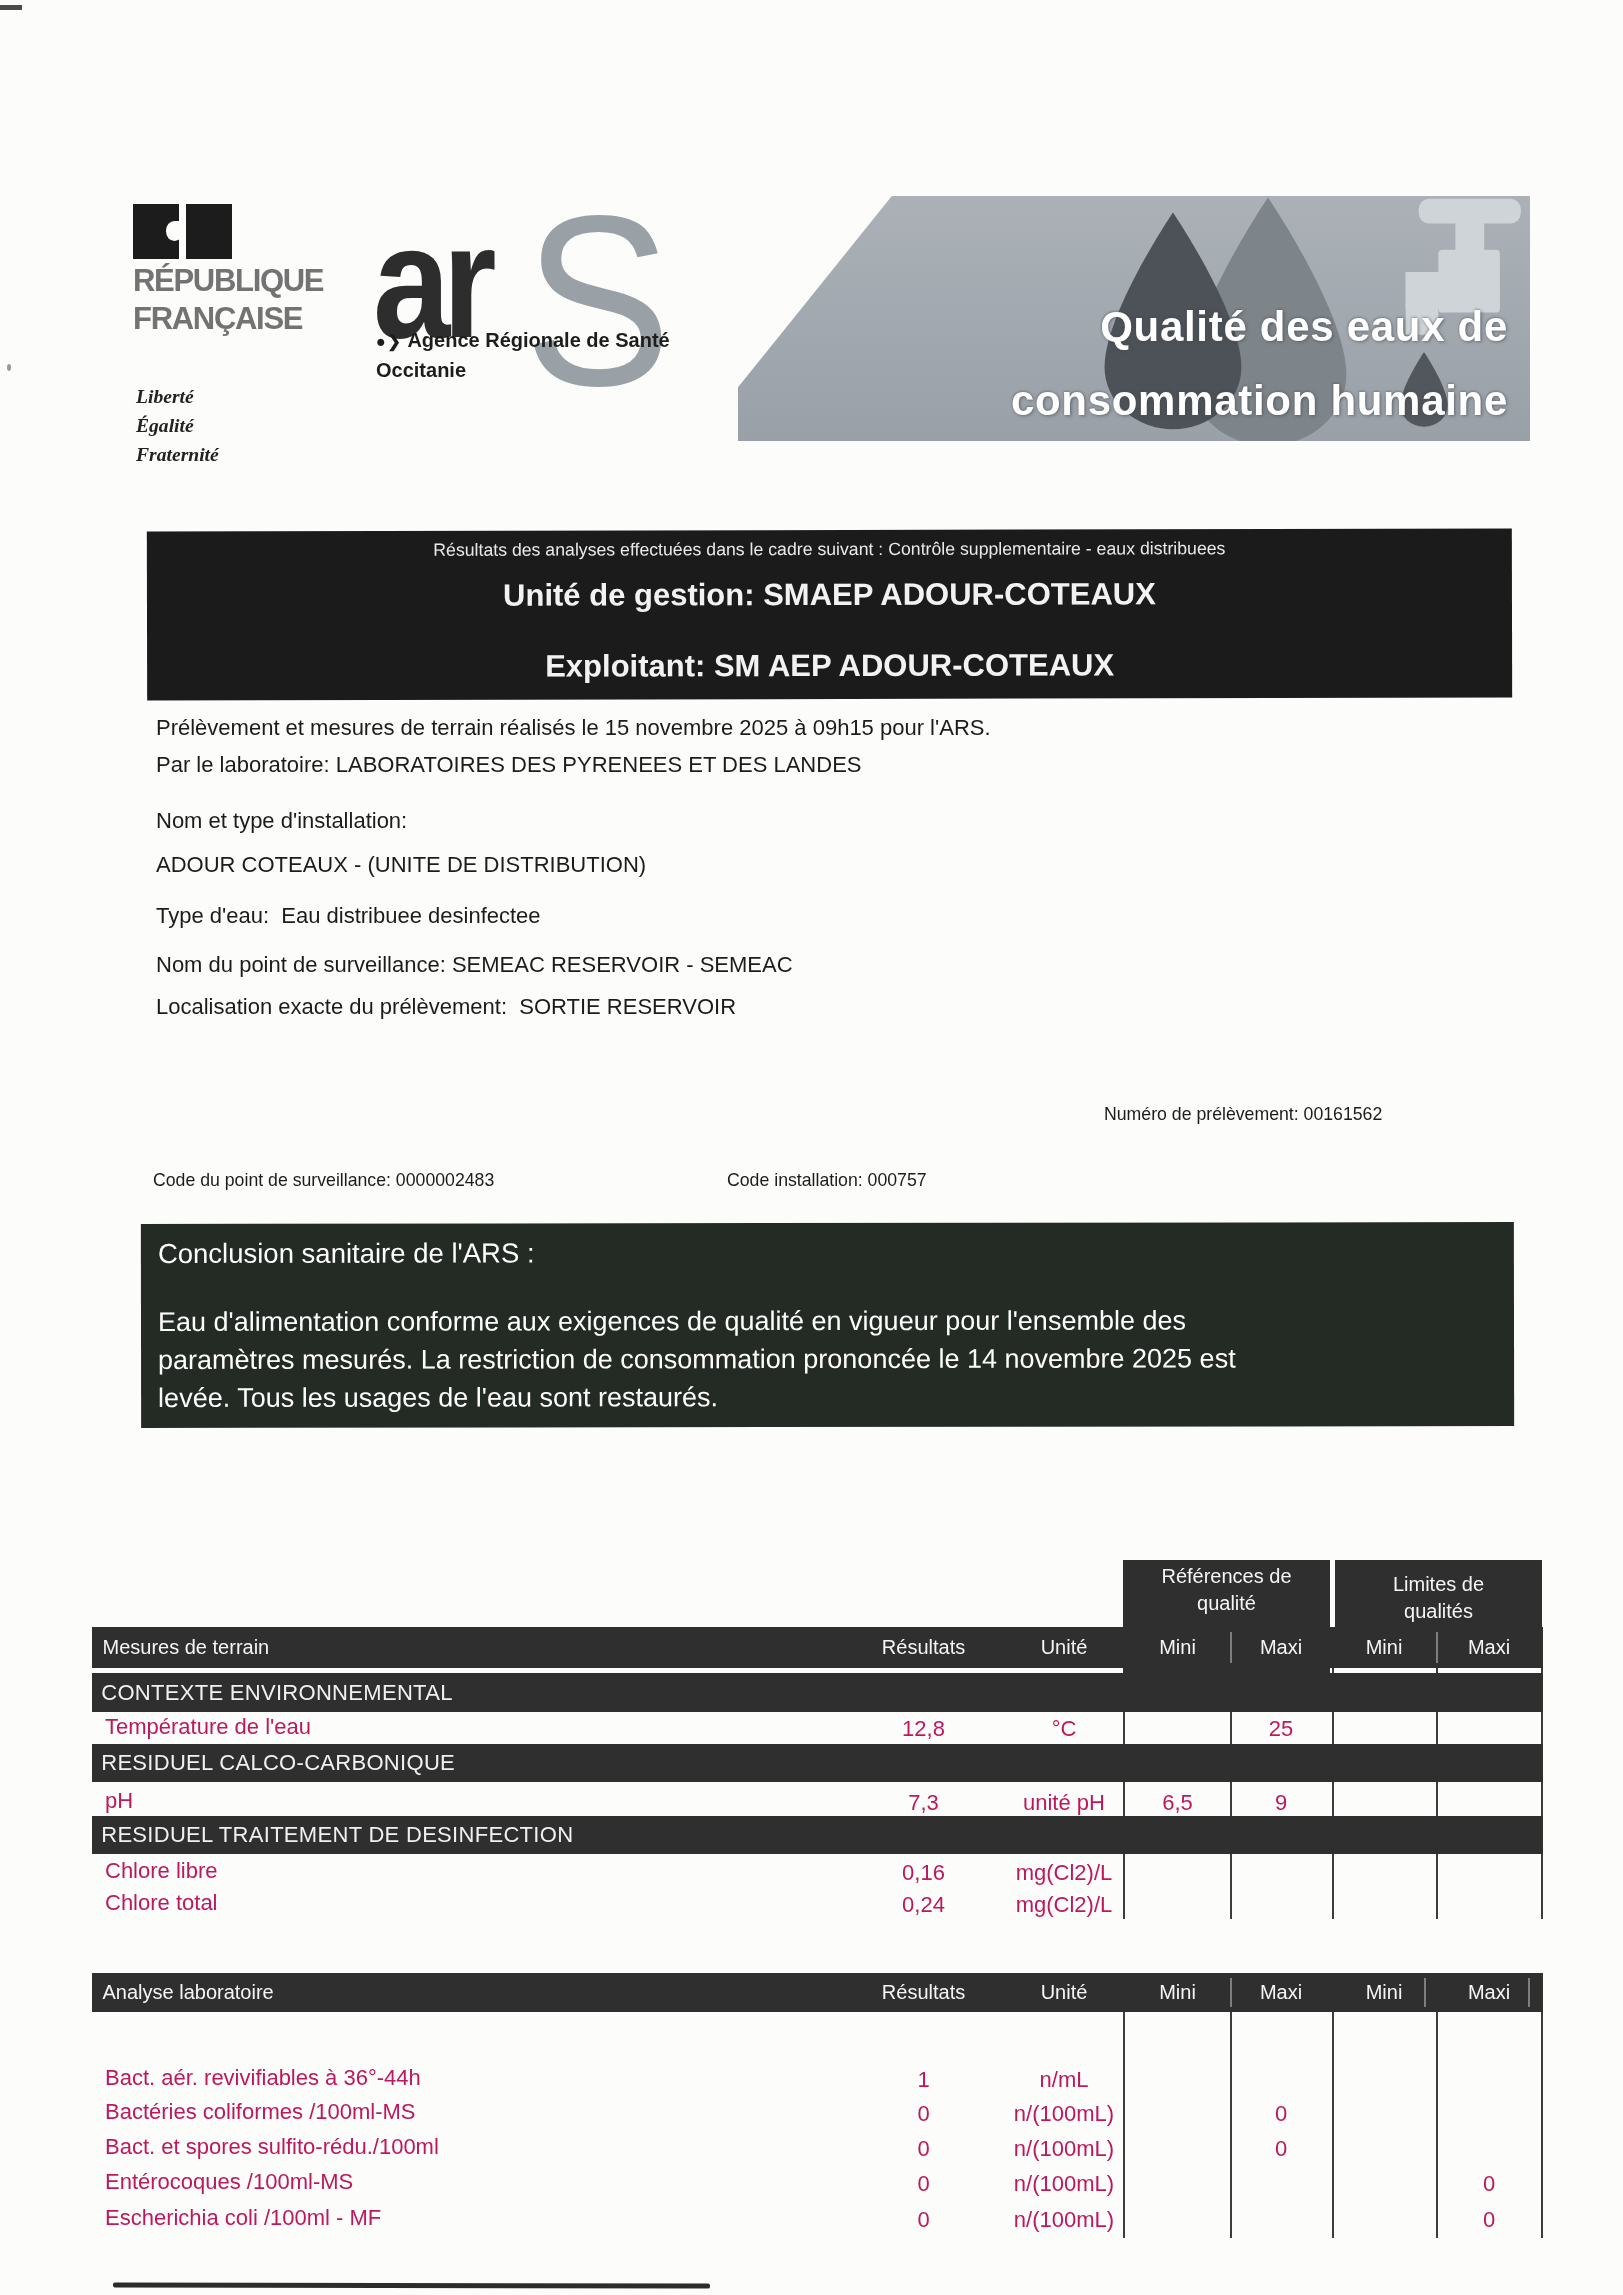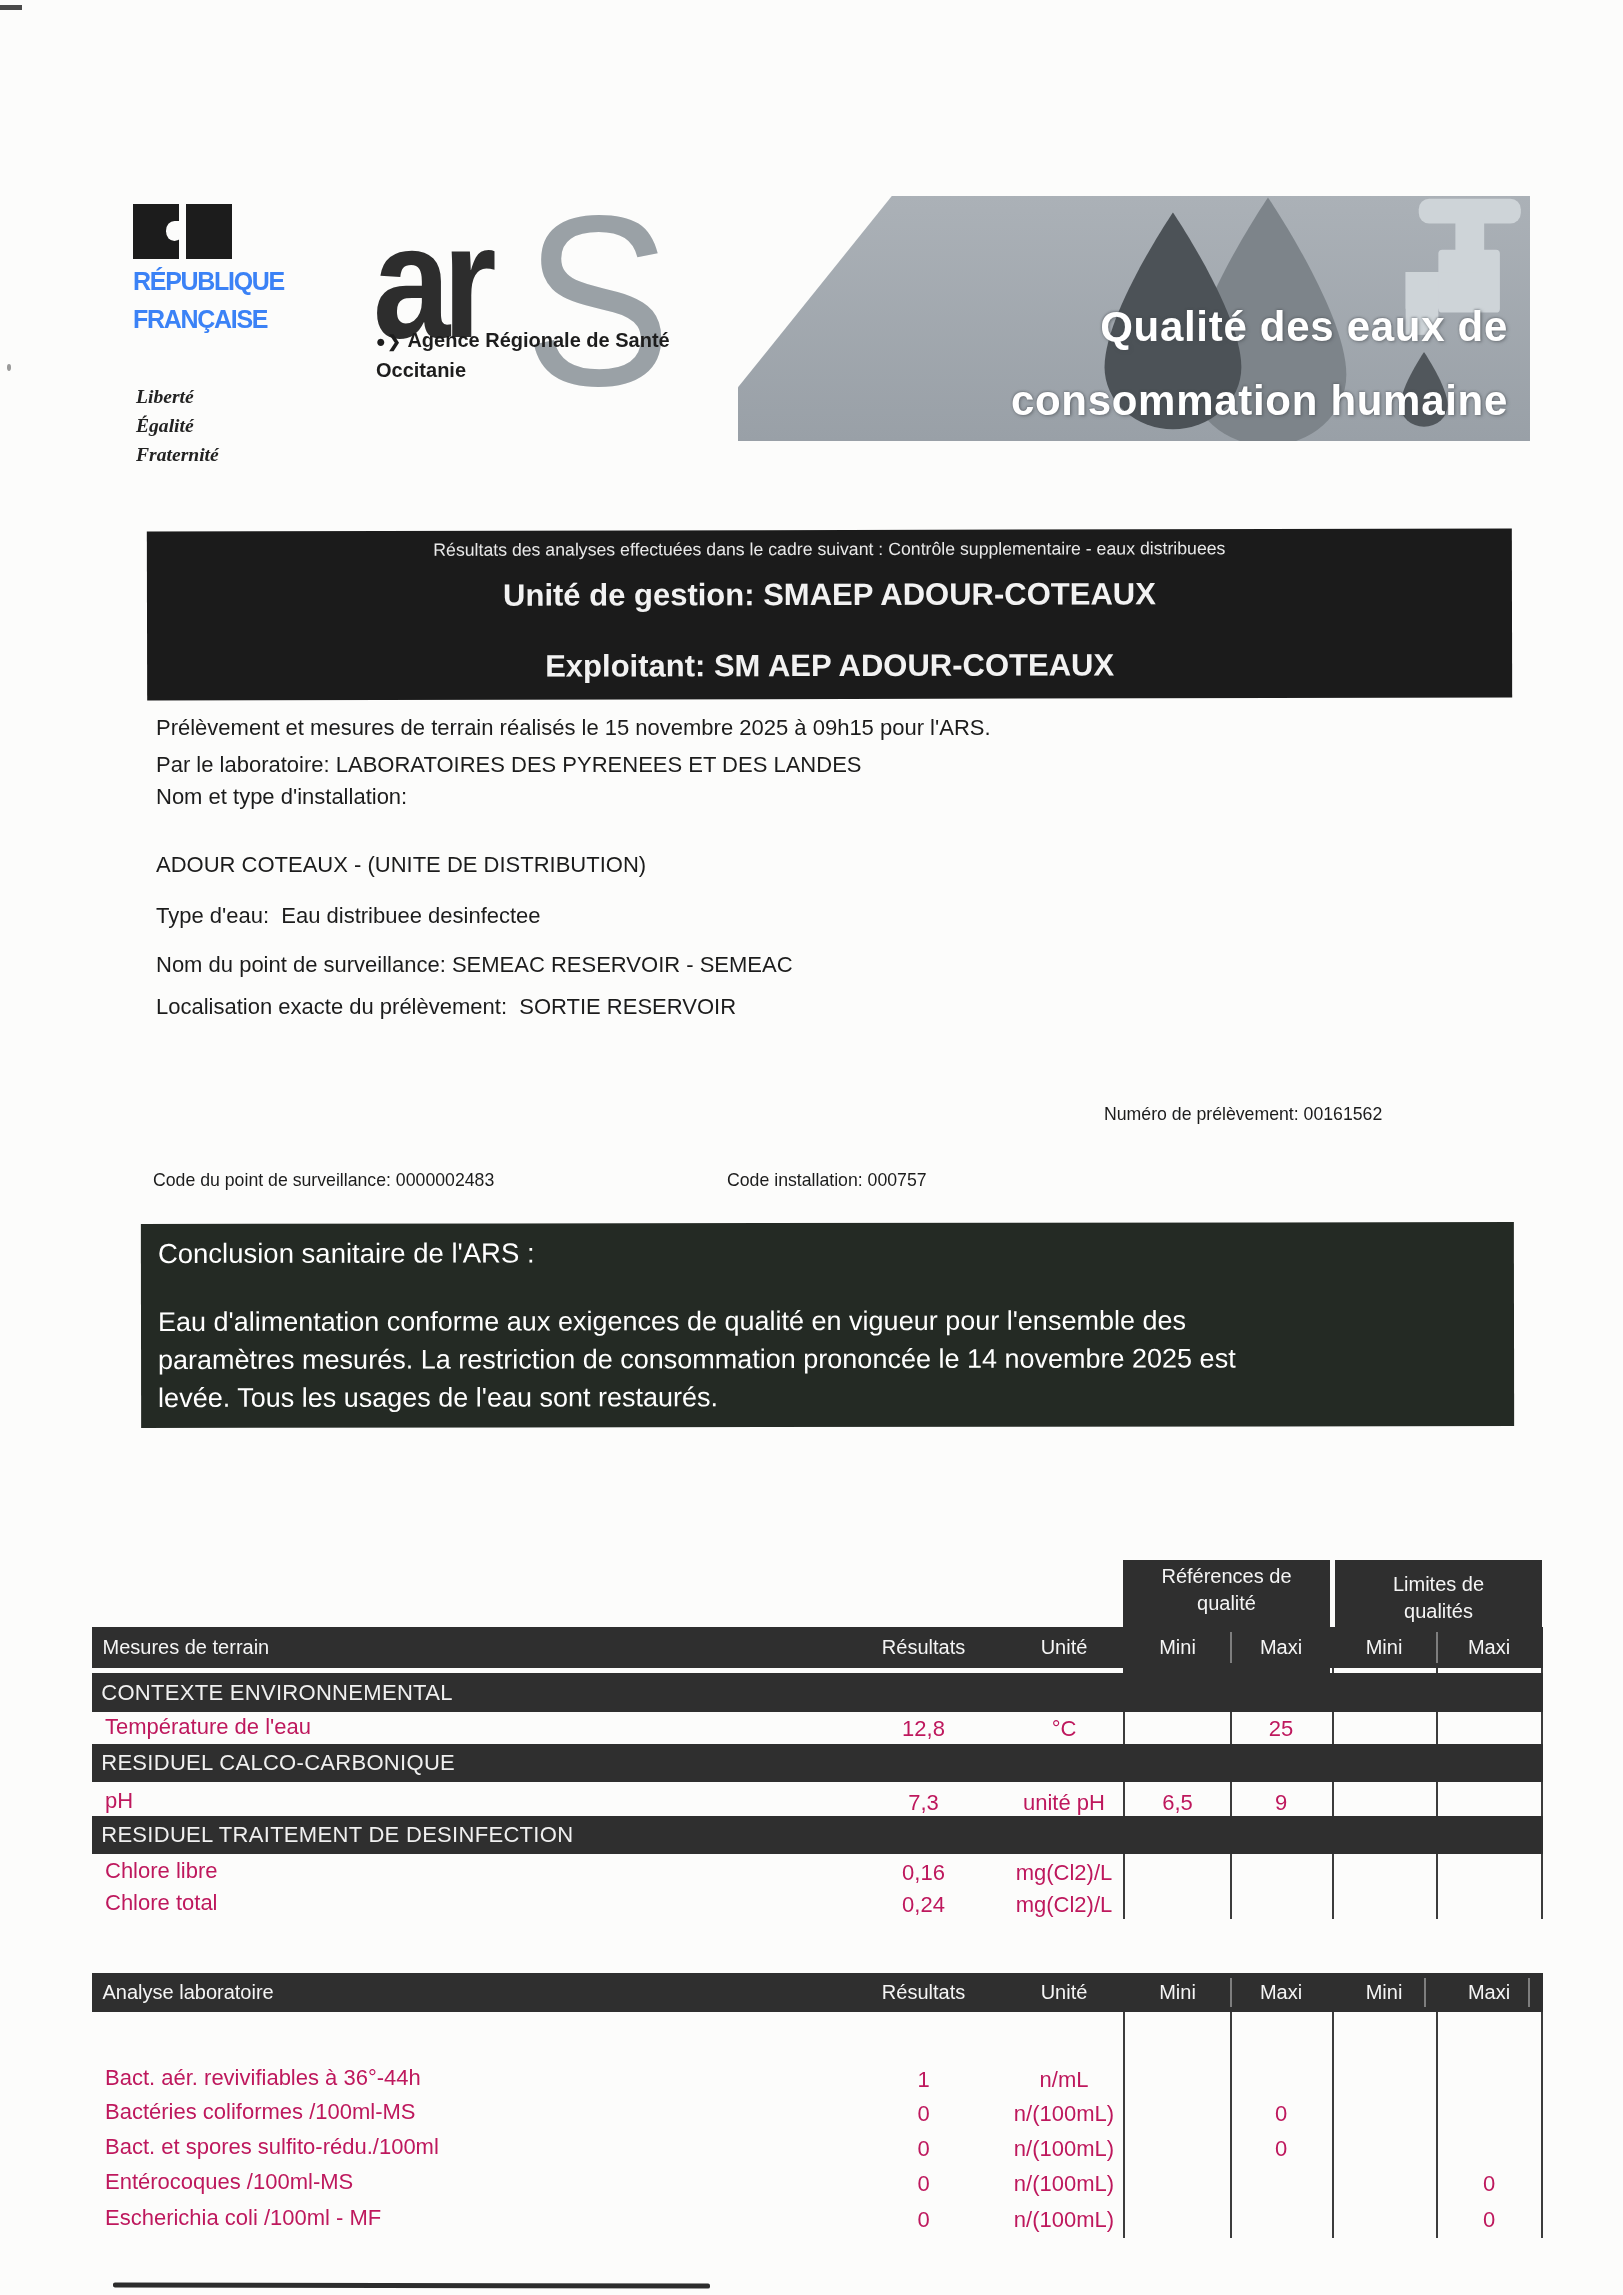--- a/index.html
+++ b/index.html
@@ -4,21 +4,21 @@
 <style>
   html,body{margin:0;padding:0;background:#e8e8e8}
   .page{position:relative;width:1623px;height:2295px;background:#fcfcfb;overflow:hidden;
         font-family:"Liberation Sans",sans-serif;color:#1f1f1f;margin:0 auto}
   .abs{position:absolute}
 
   
   .rf-flag{left:133px;top:204px;display:flex;gap:6.5px}
   .rf-flag .sq{width:46px;height:55px;background:#1c1c1c;position:relative}
   .rf-flag .sq.l::after{content:"";position:absolute;right:-3.9px;top:17px;width:17px;height:19.6px;background:#fcfcfb;border-radius:50% 0 50% 50%}
-  .rf-name{left:133px;top:262px;font-weight:bold;font-size:25px;line-height:38px;letter-spacing:-1.3px;color:#3b82f6}
+  .rf-name{left:133px;top:262px;font-weight:bold;font-size:31px;line-height:38px;letter-spacing:-1.3px;color:#737373}
   .rf-motto{left:136px;top:382px;font-family:"Liberation Serif",serif;font-style:italic;font-weight:bold;font-size:19.6px;line-height:29px;color:#222}
 
   
   .ars-ar{left:373px;top:200px;font-size:139px;line-height:139px;font-weight:bold;letter-spacing:-7.9px;color:#2d2d2d;transform:scaleY(1.16);transform-origin:top left}
   .ars-s{left:524px;top:194px;font-size:221px;line-height:196px;font-weight:500;color:#9aa1a6;transform:scaleY(1.1);transform-origin:top left}
   .ars-agency{left:376px;top:329px;font-size:20px;font-weight:bold;color:#1d1d1d;white-space:nowrap}
   .ars-agency .bullets{font-size:16.4px;margin-right:5.2px;letter-spacing:1.3px}
   .ars-region{left:376px;top:359px;font-size:20px;font-weight:bold;color:#1d1d1d}
 
   
@@ -137,21 +137,21 @@
   </div>
 
   <div class="abs program">
     <div class="ctx">Résultats des analyses effectuées dans le cadre suivant : Contrôle supplementaire - eaux distribuees</div>
     <div class="unit">Unité de gestion: SMAEP ADOUR-COTEAUX</div>
     <div class="oper">Exploitant: SM AEP ADOUR-COTEAUX</div>
   </div>
 
   <div class="abs il" style="top:715px">Prélèvement et mesures de terrain réalisés le 15 novembre 2025 à 09h15 pour l'ARS.</div>
   <div class="abs il" style="top:752px">Par le laboratoire: LABORATOIRES DES PYRENEES ET DES LANDES</div>
-  <div class="abs il" style="top:784px">Nom et type d'installation:</div>
+  <div class="abs il" style="top:808px">Nom et type d'installation:</div>
   <div class="abs il" style="top:852px">ADOUR COTEAUX - (UNITE DE DISTRIBUTION)</div>
   <div class="abs il" style="top:903px">Type d'eau:  Eau distribuee desinfectee</div>
   <div class="abs il" style="top:952px">Nom du point de surveillance: SEMEAC RESERVOIR - SEMEAC</div>
   <div class="abs il" style="top:994px">Localisation exacte du prélèvement:  SORTIE RESERVOIR</div>
 
   <div class="abs code" style="left:153px">Code du point de surveillance: 0000002483</div>
   <div class="abs code" style="left:727px">Code installation: 000757</div>
   <div class="abs code" style="left:1104px;top:1104px">Numéro de prélèvement: 00161562</div>
 
   <div class="abs concl">

